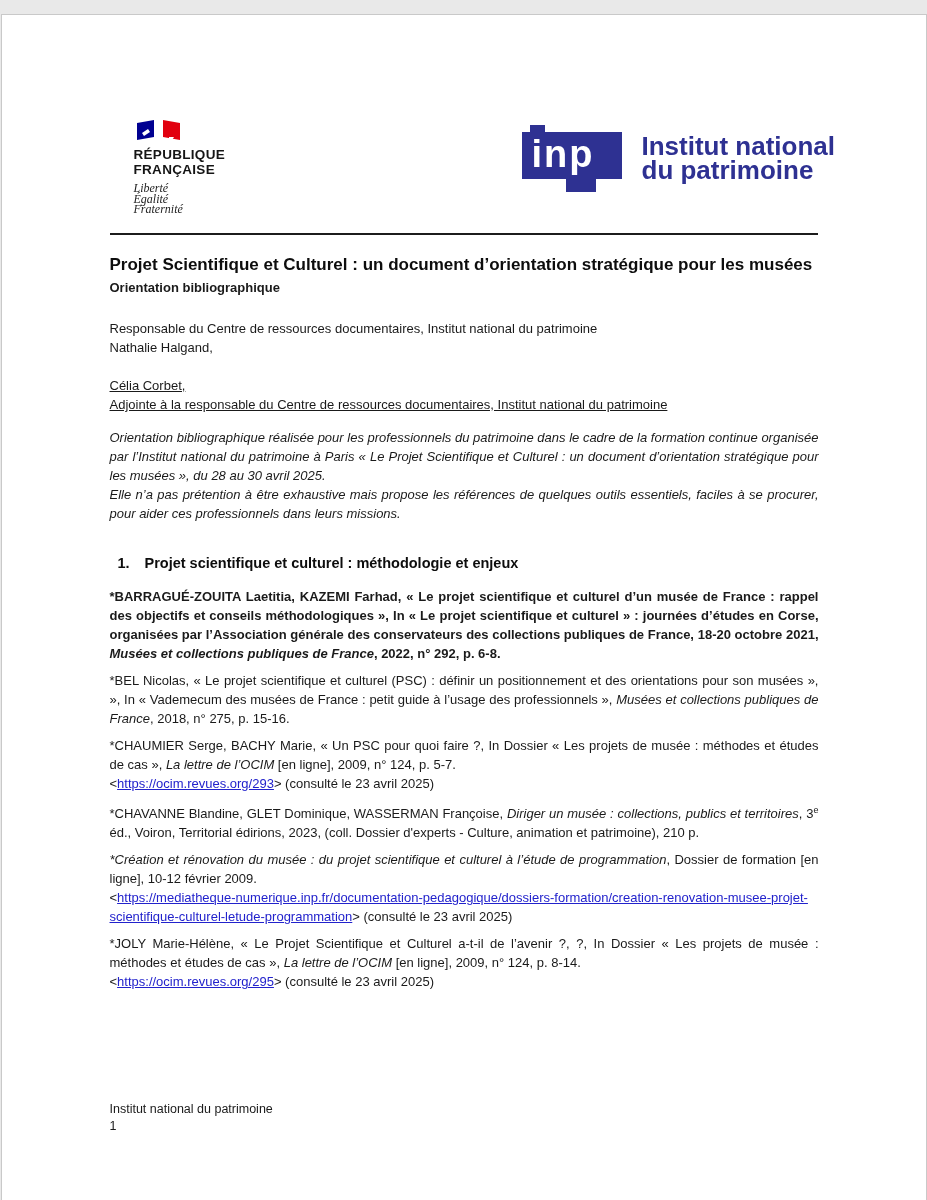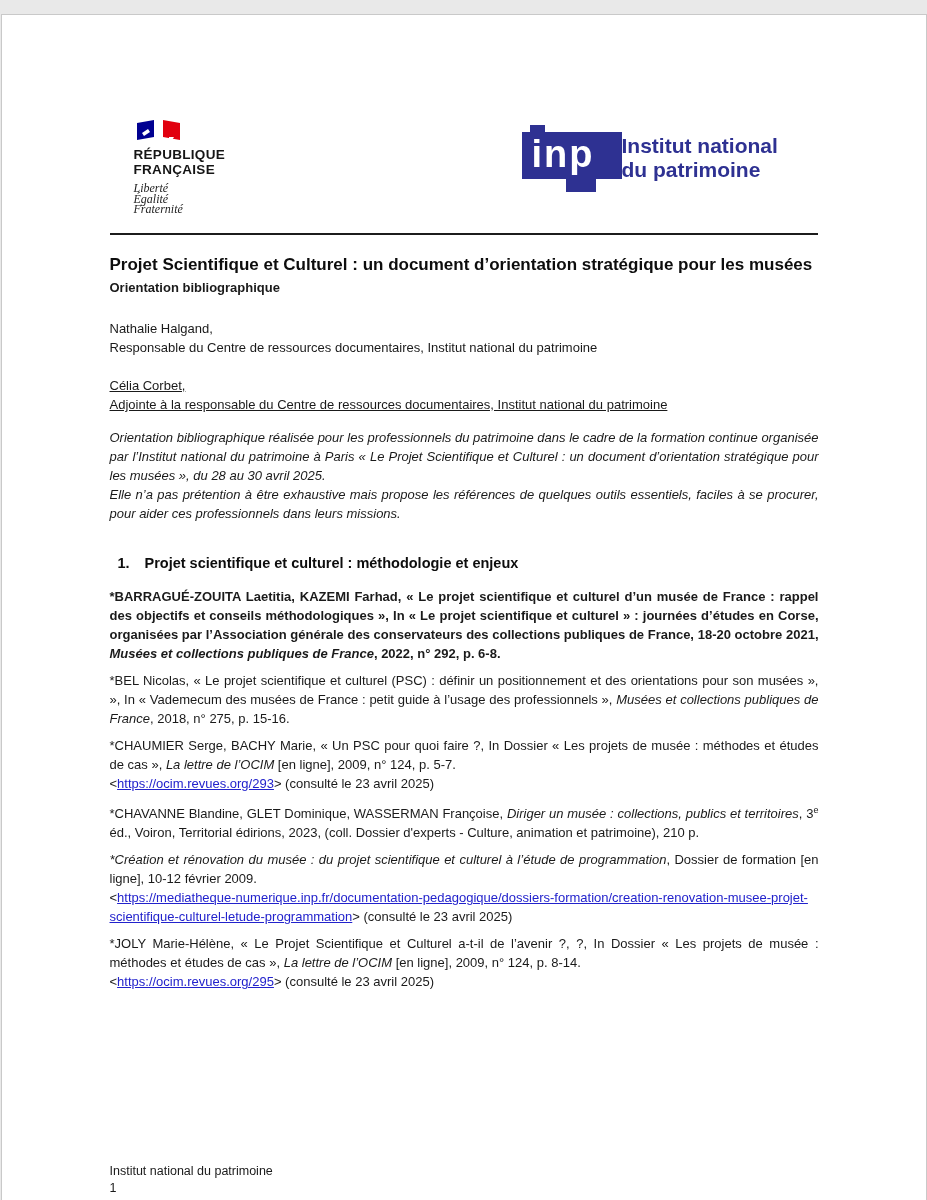--- a/index.html
+++ b/index.html
@@ -15,46 +15,46 @@
   .page{
     position:relative;width:926px;height:1200px;margin:14px auto;
     background:#ffffff;border:1px solid #c9c9c9;overflow:hidden;
   }
   
   .header{position:relative;height:218px;}
   .marianne{position:absolute;left:132px;top:104px;}
   .marianne-flag{display:block;margin-left:2px;margin-bottom:4px;}
   .marianne-wordmark{font-weight:700;font-size:13.5px;line-height:15px;letter-spacing:.3px;color:#151515;}
   .marianne-motto{margin-top:6px;font-family:"Liberation Serif", serif;font-style:italic;font-size:12px;line-height:10.5px;color:#222;}
-  .inp-logo{position:absolute;left:520px;top:110px;display:flex;align-items:flex-start;}
+  .inp-logo{position:absolute;left:520px;top:110px;display:flex;align-items:flex-start;gap:20px;}
   .inp-block{position:relative;width:100px;height:47px;margin-top:7px;background:var(--inp);}
   .inp-block::before{content:"";position:absolute;left:8px;top:-7px;width:15px;height:8px;background:var(--inp);}
   .inp-block::after{content:"";position:absolute;left:44px;bottom:-13px;width:30px;height:14px;background:var(--inp);}
   .inp-acronym{color:#fff;font-weight:700;font-size:38px;line-height:44px;padding-left:10px;letter-spacing:2px;}
-  .inp-name{color:var(--inp);font-weight:700;font-size:21px;line-height:24px;margin-top:9px;}
+  .inp-name{color:var(--inp);font-weight:700;font-size:26px;line-height:24px;margin-top:9px;}
   .rule{margin:0 108px 0 108px;border-top:2px solid #1c1c1c;}
   
   .content{padding:0 107px 0 108px;}
   .doc-title{font-size:17px;line-height:24px;font-weight:700;color:#0d0d0d;margin-top:18px;}
   .doc-subtitle{font-size:13px;line-height:18px;font-weight:700;margin-top:2px;}
   .authors{margin-top:22px;font-size:13px;line-height:19px;}
   .author{margin-bottom:19px;}
   .author:last-child{margin-bottom:0;text-decoration:underline;}
   .intro{margin-top:14px;font-size:13px;line-height:19px;font-style:italic;text-align:justify;}
   .note{margin-top:24px;font-size:13px;line-height:19px;font-style:italic;}
   .section-heading{display:flex;margin-top:30px;padding-left:8px;font-size:14.5px;line-height:20px;font-weight:700;color:#0d0d0d;}
   .section-num{width:27px;flex:none;}
   .entries{font-size:13px;line-height:19px;}
   .entry{margin-top:8px;text-align:justify;}
   .entry:first-child{margin-top:14px;font-weight:bold;}
   .italic{font-style:italic;}
   a.link{color:var(--link);text-decoration:underline;cursor:pointer;}
   sup{font-size:9px;}
   
-  .footer{position:absolute;left:108px;right:107px;top:1148px;display:flex;justify-content:space-between;font-size:12.5px;line-height:17px;flex-direction:column;}
+  .footer{position:absolute;left:108px;right:107px;top:1086px;display:flex;justify-content:space-between;font-size:12.5px;line-height:17px;flex-direction:column;}
   .footer .page-num{padding-right:30px;}
 </style>
 </head>
 <body>
 
 <div class="page">
 
   <div class="header">
 
     <div class="marianne">
@@ -89,22 +89,22 @@
 
   <div class="rule"></div>
 
   <div class="content">
 
     <h1 class="doc-title">Projet Scientifique et Culturel : un document d’orientation stratégique pour les musées</h1>
     <div class="doc-subtitle">Orientation bibliographique</div>
 
     <div class="authors">
       <div class="author">
+        <div>Responsable du Centre de ressources documentaires, Institut national du patrimoine</div>
         <div>Nathalie Halgand,</div>
-        <div>Responsable du Centre de ressources documentaires, Institut national du patrimoine</div>
       </div>
       <div class="author">
         <div>Célia Corbet,</div>
         <div>Adjointe à la responsable du Centre de ressources documentaires, Institut national du patrimoine</div>
       </div>
     </div>
 
     <div class="intro">
       <p>Orientation bibliographique réalisée pour les professionnels du patrimoine dans le cadre de la formation continue organisée par l’Institut national du patrimoine à Paris « Le Projet Scientifique et Culturel : un document d’orientation stratégique pour les musées », du 28 au 30 avril 2025.</p>
       <p>Elle n’a pas prétention à être exhaustive mais propose les références de quelques outils essentiels, faciles à se procurer, pour aider ces professionnels dans leurs missions.</p>

